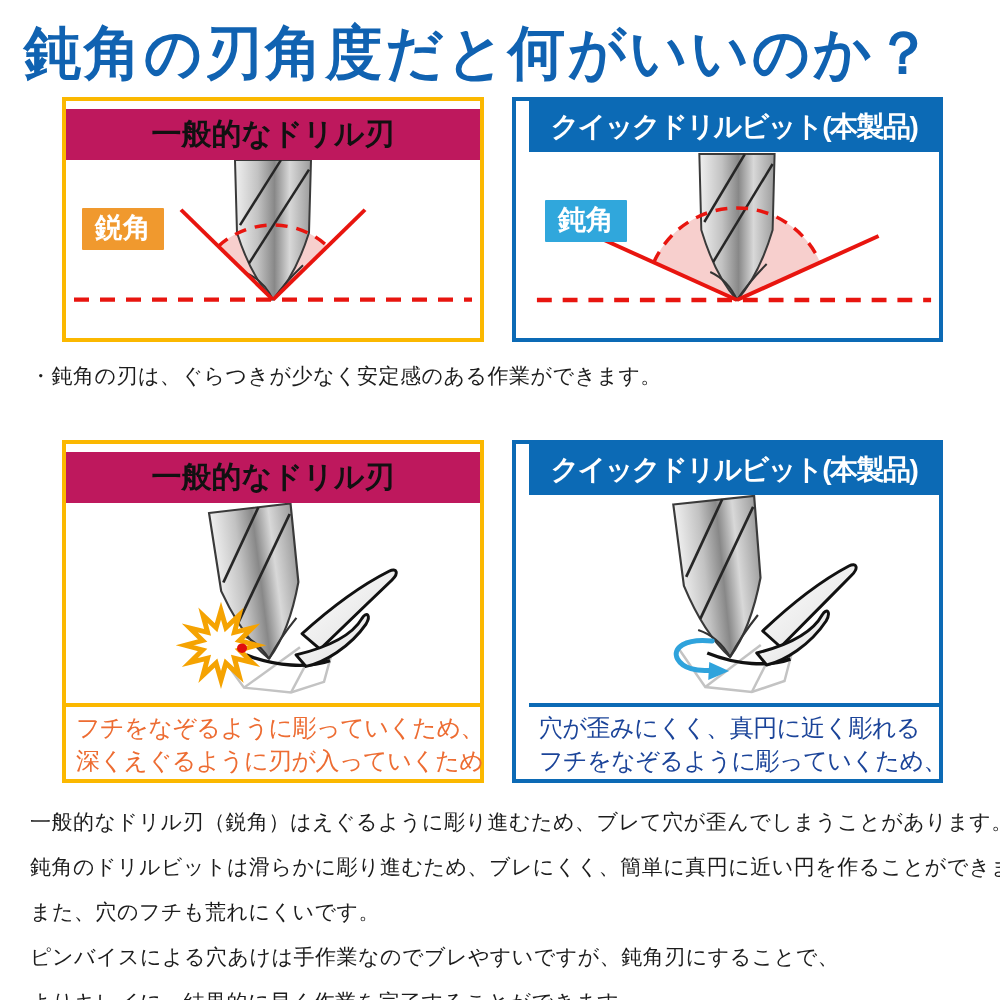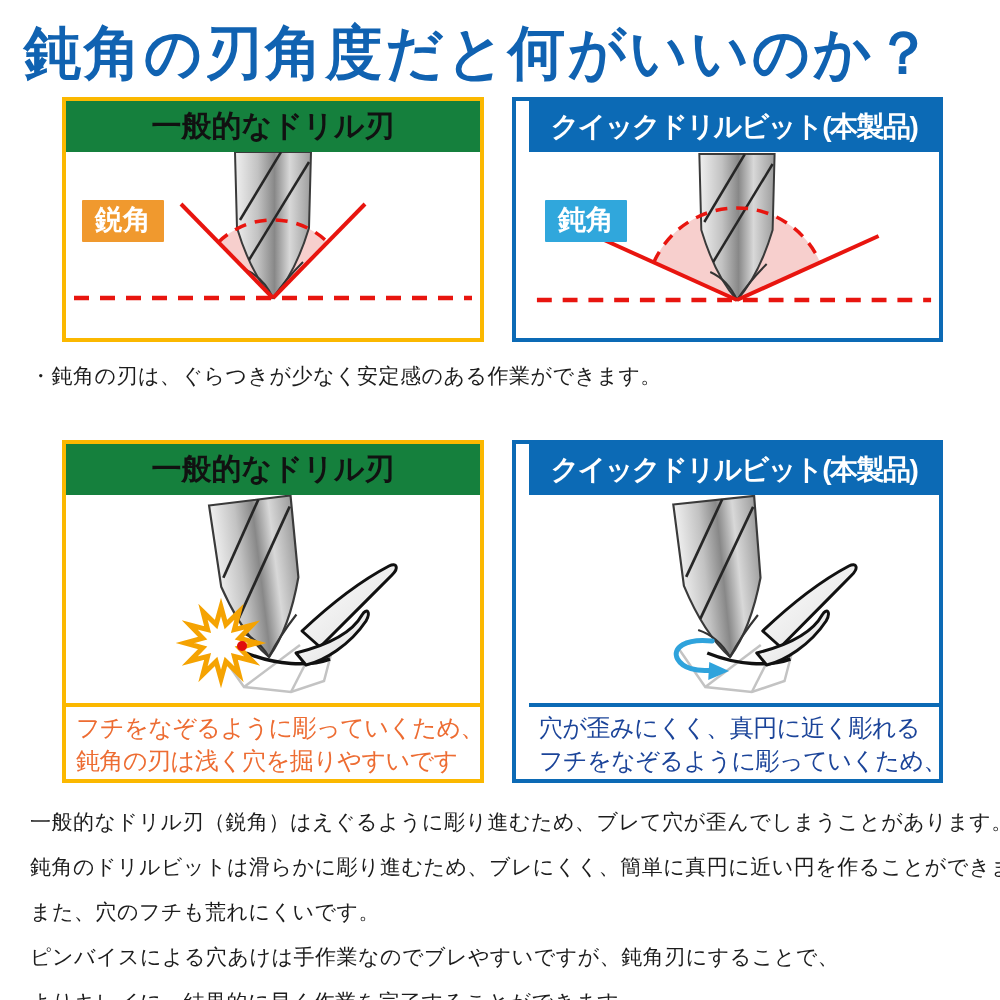--- a/index.html
+++ b/index.html
@@ -27,21 +27,21 @@
   .box-blue{border-color:#0c6ab5;padding-left:13px;}
   .r1{top:97px;height:245px;}
   .r2{top:440px;height:343px;}
   .pos-left{left:62px;width:422px;}
   .pos-right{left:512px;width:431px;}
 
   .hd{
     height:51px;flex:0 0 51px;display:flex;align-items:center;justify-content:center;
     font-weight:bold;white-space:nowrap;
   }
-  .hd-yellow{background:#15803d;color:#111;font-size:30px;}
+  .hd-yellow{background:#be185d;color:#111;font-size:30px;margin-top:8px;}
   .hd-blue{background:#0c6ab5;color:#fff;font-size:28px;letter-spacing:-1.5px;}
 
   .bd{flex:1 1 auto;position:relative;overflow:hidden;background:#fff;}
   .bd svg{display:block;width:100%;height:100%;}
 
   .badge{
     position:absolute;top:20px;left:16px;
     padding:3px 13px 5px;border-radius:1px;
     color:#fff;font-size:28px;font-weight:bold;line-height:1.2;margin-top:28px;
   }
@@ -141,21 +141,21 @@
         <g stroke="#111" stroke-width="3" fill="url(#cg)" stroke-linejoin="round">
           <path d="M236,136 C270,104 302,82 323,71 C331,67 333,73 326,80 C302,104 272,134 254,152 Z"></path>
           <path d="M230,158 C262,150 286,138 296,120 C301,112 305,117 300,126 C284,150 258,166 240,170 Z"></path>
         </g>
         <polygon points="155,112 159.9,129.6 173,116.8 168.4,134.6 186.2,130 173.4,143.1 191,148 173.4,152.9 186.2,166 168.4,161.4 173,179.2 159.9,166.4 155,184 150.1,166.4 137,179.2 141.6,161.4 123.8,166 136.6,152.9 119,148 136.6,143.1 123.8,130 141.6,134.6 137,116.8 150.1,129.6" fill="#ffffff" stroke="#f5a302" stroke-width="5"></polygon>
         <circle cx="176" cy="151" r="5" fill="#e00d0d"></circle>
       </svg>
     </div>
     <div class="cap cap-yellow">
       <div>フチをなぞるように彫っていくため、</div>
-      <div>鈍角の刃は浅く穴を掘りやすいです</div>
+      <div>深くえぐるように刃が入っていくため</div>
     </div>
   </div>
 
   <div class="box box-blue r2 pos-right">
     <div class="hd hd-blue">クイックドリルビット(本製品)</div>
     <div class="bd">
       <svg viewBox="0 0 414 208" preserveAspectRatio="none">
         <g stroke="#c3c3c3" stroke-width="2.5" fill="#ffffff">
           <path d="M150,152 L178,192 L225,197 L258,186 L268,148"></path>
           <path d="M178,192 L234,150" fill="none"></path>

